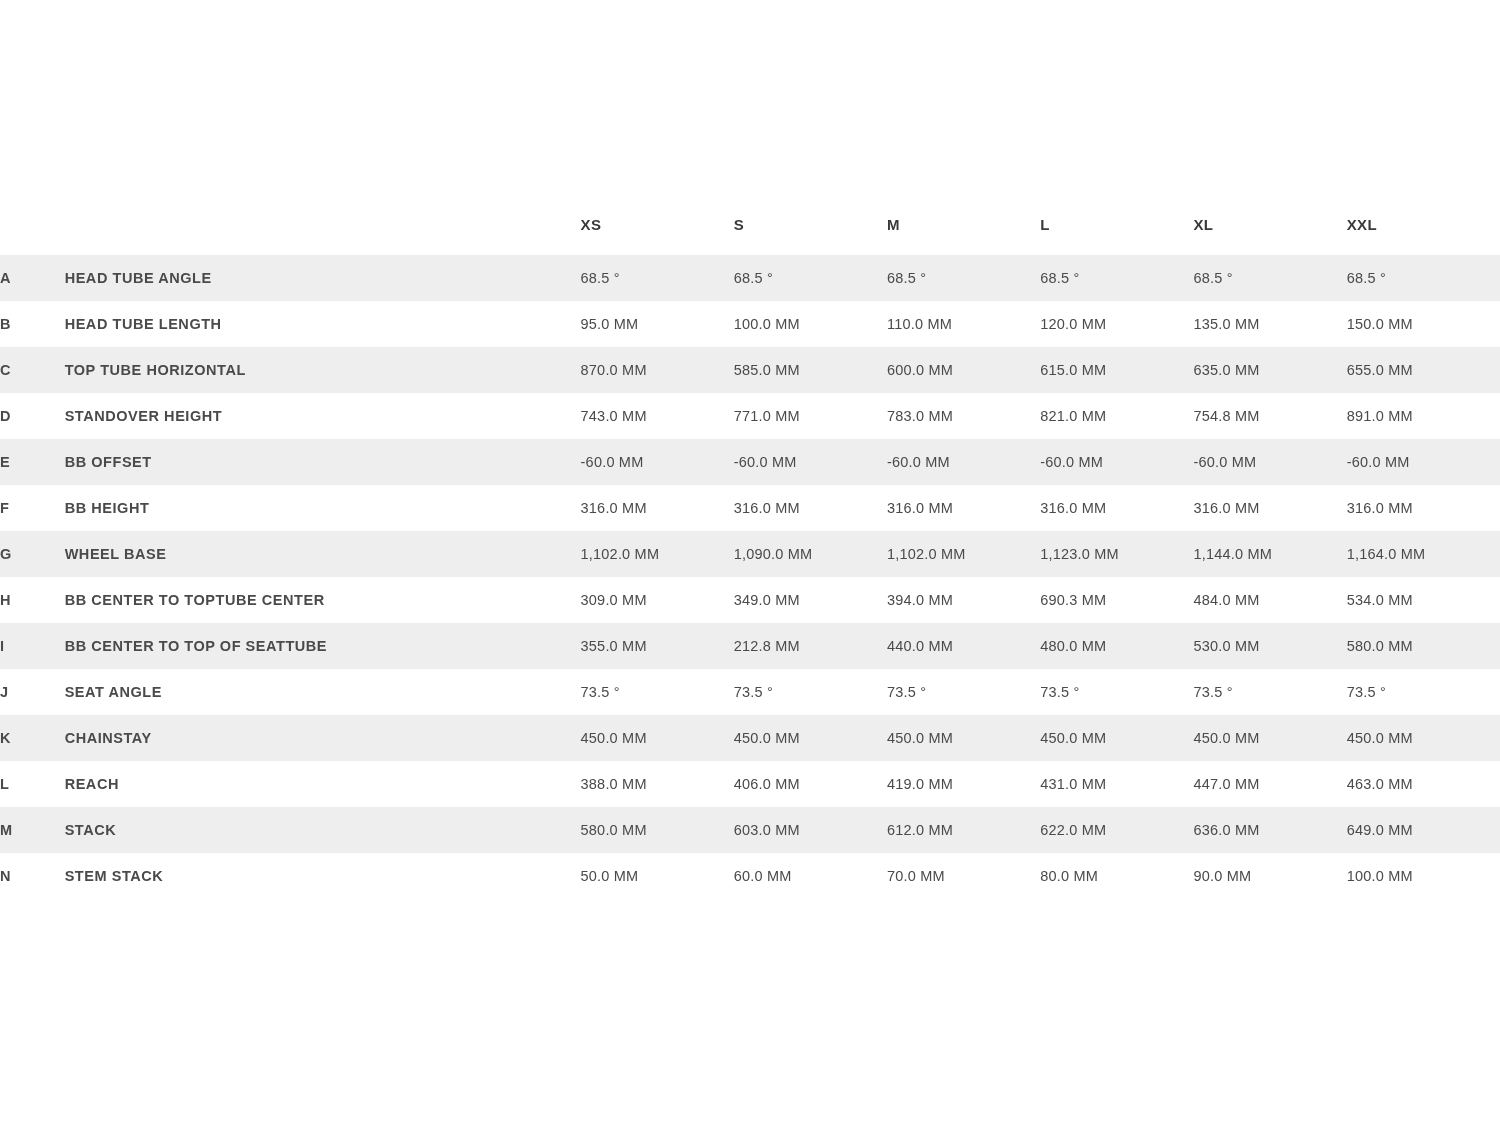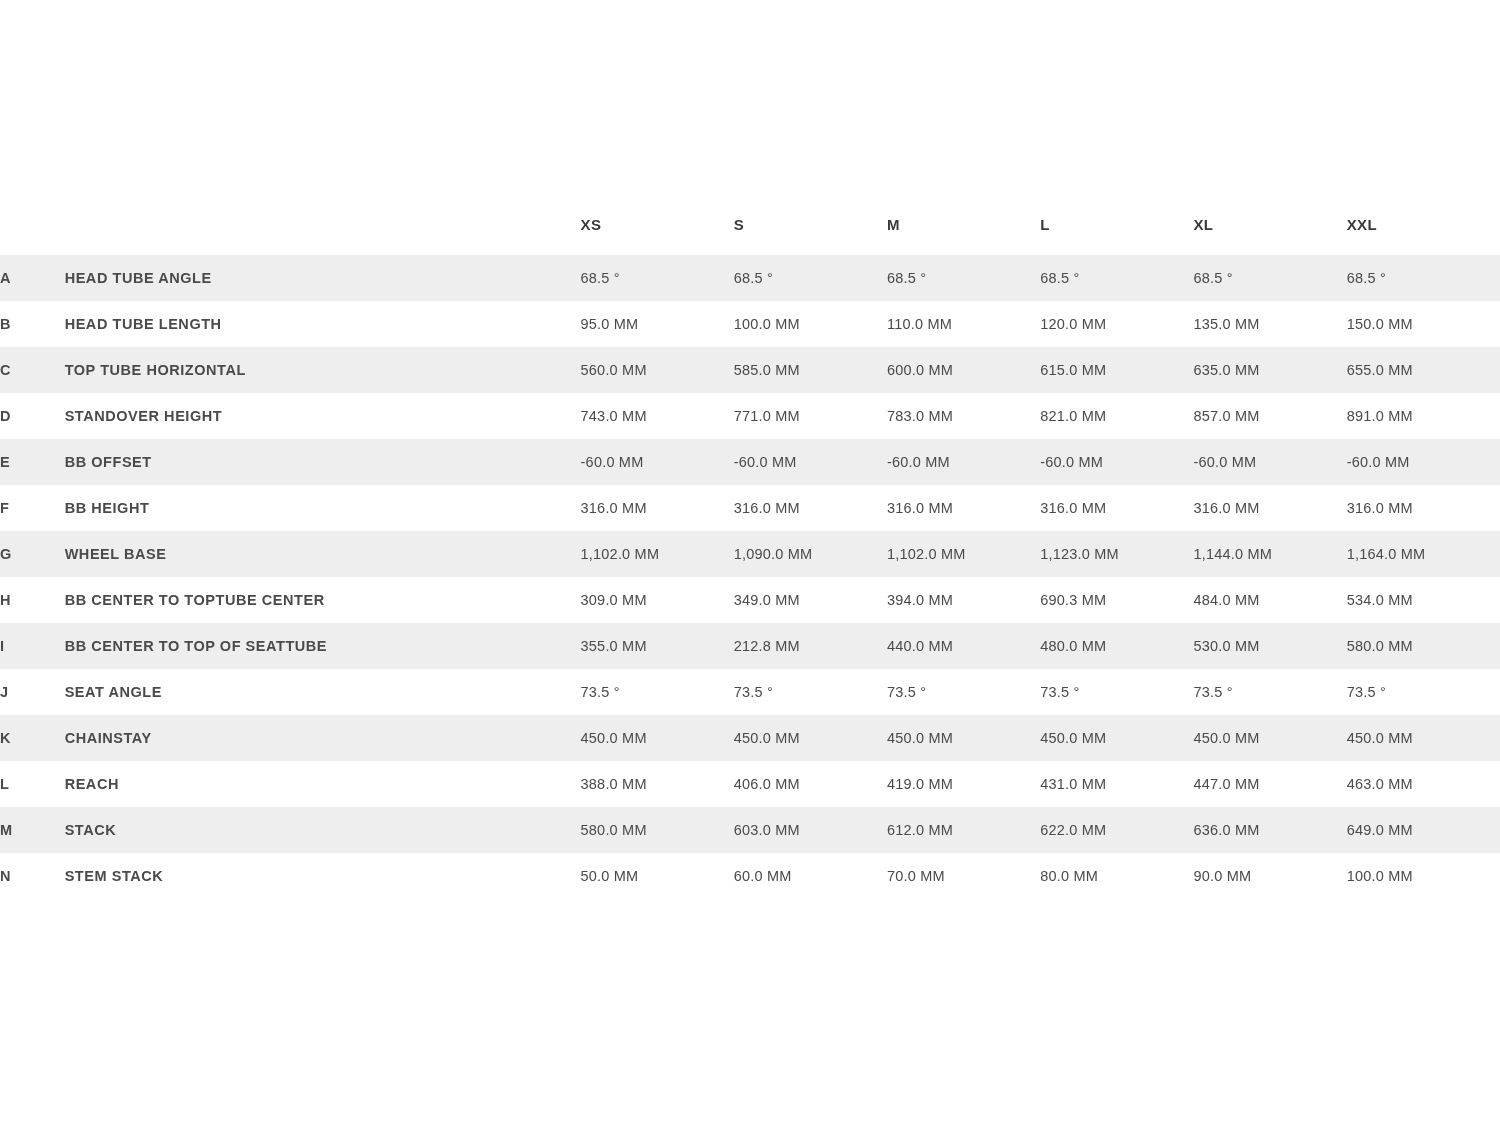--- a/index.html
+++ b/index.html
@@ -131,35 +131,35 @@
           <td class="val">95.0 MM</td>
           <td class="val">100.0 MM</td>
           <td class="val">110.0 MM</td>
           <td class="val">120.0 MM</td>
           <td class="val">135.0 MM</td>
           <td class="val">150.0 MM</td>
         </tr>
         <tr class="odd">
           <td class="letter">C</td>
           <td class="rowname">TOP TUBE HORIZONTAL</td>
-          <td class="val">560.0 MM</td>
+          <td class="val">870.0 MM</td>
           <td class="val">585.0 MM</td>
           <td class="val">600.0 MM</td>
           <td class="val">615.0 MM</td>
           <td class="val">635.0 MM</td>
           <td class="val">655.0 MM</td>
         </tr>
         <tr class="even">
           <td class="letter">D</td>
           <td class="rowname">STANDOVER HEIGHT</td>
           <td class="val">743.0 MM</td>
           <td class="val">771.0 MM</td>
           <td class="val">783.0 MM</td>
           <td class="val">821.0 MM</td>
-          <td class="val">857.0 MM</td>
+          <td class="val">754.8 MM</td>
           <td class="val">891.0 MM</td>
         </tr>
         <tr class="odd">
           <td class="letter">E</td>
           <td class="rowname">BB OFFSET</td>
           <td class="val">-60.0 MM</td>
           <td class="val">-60.0 MM</td>
           <td class="val">-60.0 MM</td>
           <td class="val">-60.0 MM</td>
           <td class="val">-60.0 MM</td>

